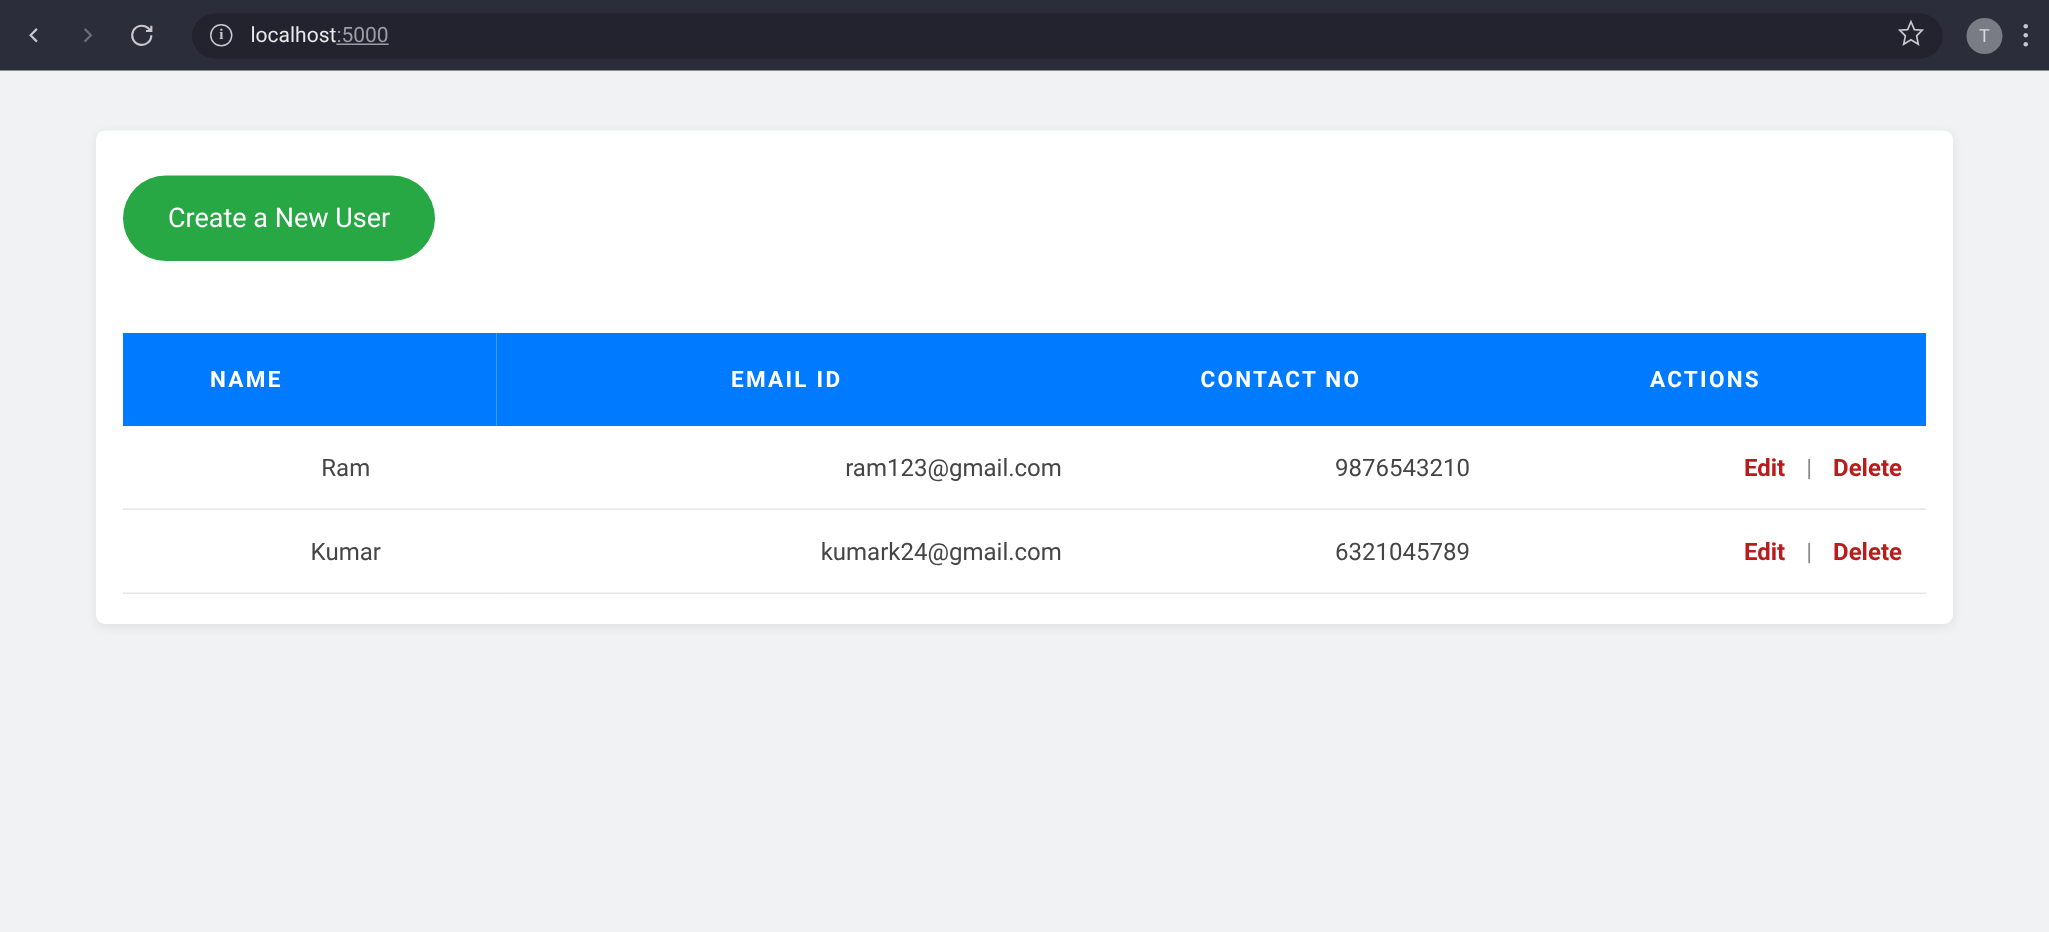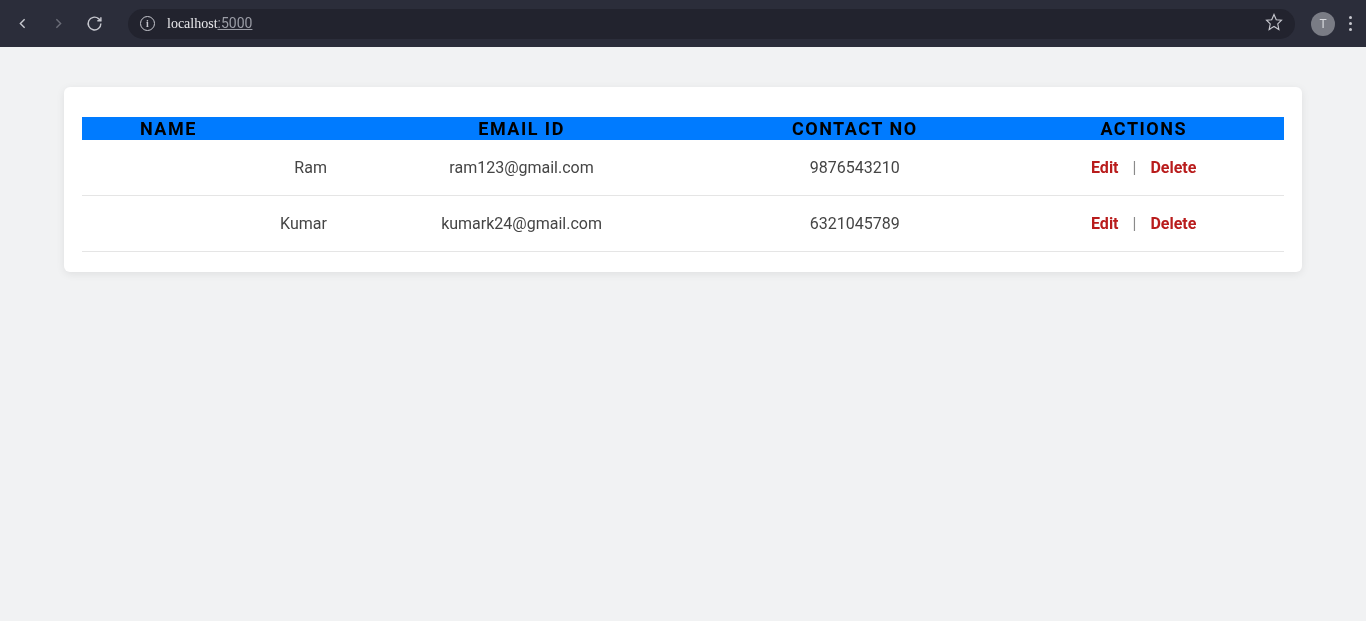--- a/index.html
+++ b/index.html
@@ -63,21 +63,20 @@
       border-radius: 50%;
       display: flex;
       align-items: center;
       justify-content: center;
       font-size: 10px;
       font-family: serif;
       font-weight: bold;
     }
     .addr-bar .url-host {
       color: #e9e9ec;
-      font-family: Liberation Serif, serif;
     }
     .addr-bar .url-port {
       color: #9b9da6;
       text-decoration: underline;
     }
     .addr-right {
       margin-left: auto;
       display: flex;
       align-items: center;
       gap: 12px;
@@ -132,35 +131,35 @@
       cursor: pointer;
     }
     .user-table {
       width: calc(100% - 36px);
       margin: 0 18px;
       border-collapse: collapse;
       font-size: 16px;
     }
     .user-table thead th {
       background: #007bff;
-      color: #000000;
+      color: #ffffff;
       letter-spacing: 1.5px;
       font-weight: 700;
-      font-size: 18px;
-      padding: 1px 10px;
+      font-size: 15px;
+      padding: 22px 10px;
       text-align: center;
     }
     .user-table thead th:first-child { text-align: left; padding-left: 58px; }
     .user-table tbody td {
       padding: 18px 10px;
       border-bottom: 1px solid #e5e5e5;
       color: #454545;
-      text-align: center;
-    }
-    .user-table tbody td:first-child { text-align: right; padding-left: 58px; }
+      text-align: right;
+    }
+    .user-table tbody td:first-child { text-align: center; padding-left: 58px; }
     .action-cell a {
       color: #b91c1c;
       font-weight: 700;
       text-decoration: none;
       cursor: pointer;
       padding: 0 6px;
     }
     .action-sep {
       color: #8a8a8a;
       padding: 0 8px;
@@ -205,20 +204,21 @@
   <div class="kebab">
     <span></span>
       <span></span>
       <span></span>
   </div>
 </div>
 
 <div class="page-wrap">
   <div class="card">
 
+    <div class="create-btn">Create a New User</div>
 
     <table class="user-table">
       <thead>
         <tr>
           <th>NAME</th>
           <th>EMAIL ID</th>
           <th>CONTACT NO</th>
           <th>ACTIONS</th>
         </tr>
       </thead>

